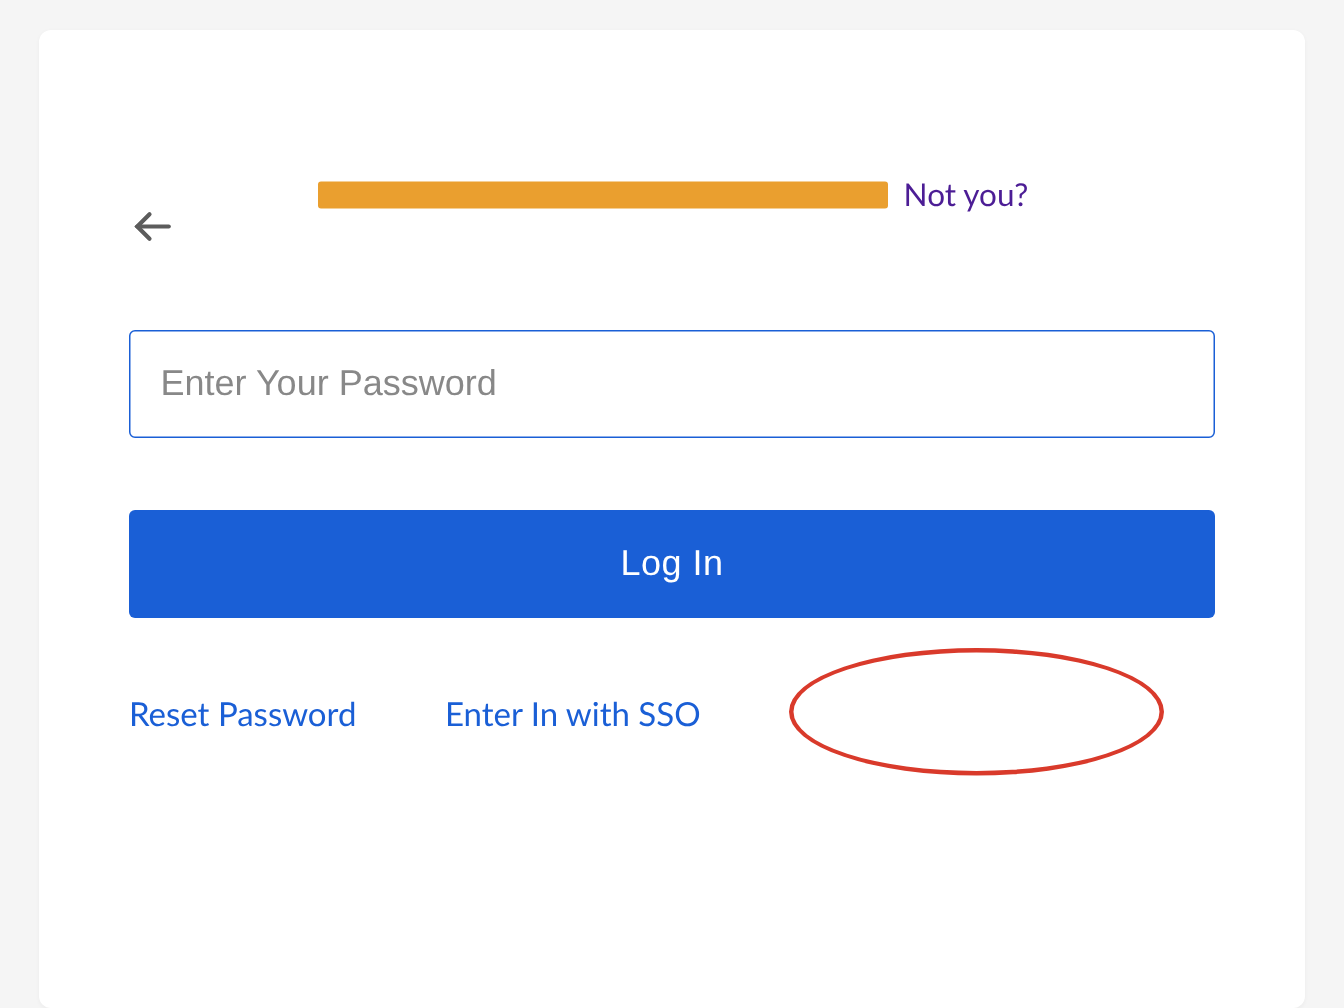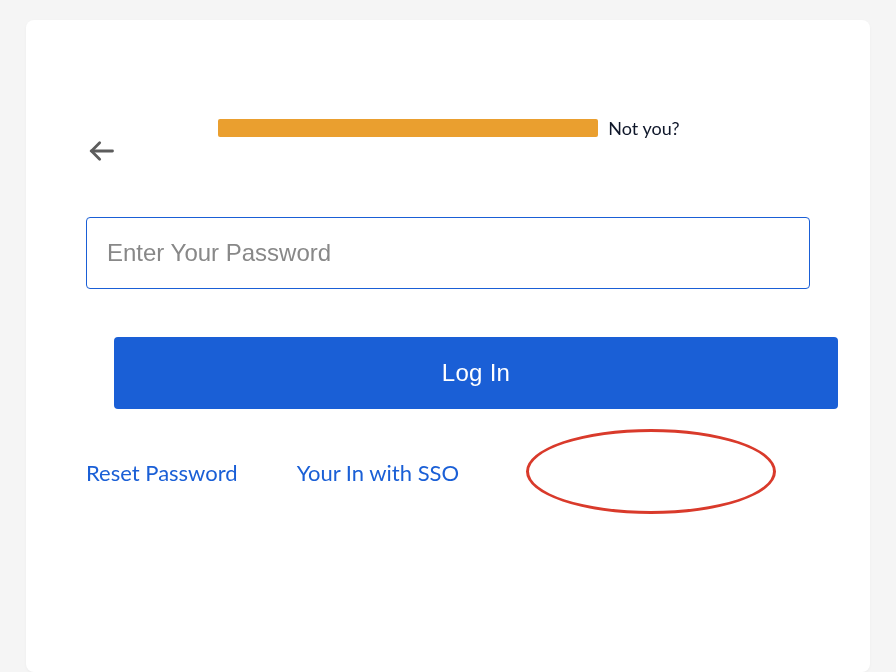--- a/index.html
+++ b/index.html
@@ -48,24 +48,24 @@
     .signing-in-as { color: #6b7280; }
     .redaction {
       display: inline-block;
       width: 380px;
       height: 18px;
       background: #ea9f2f;
       border-radius: 2px;
       margin: 0 2px;
     }
     .not-you-link {
-      color: #0f172a;
+      color: #4c1d95;
       text-decoration: none;
       cursor: pointer;
-      font-size: 18px;
+      font-size: 21px;
     }
     .form-area { margin-top: 78px; }
     .field-label {
       font-size: 22px;
       font-weight: 600;
       color: #4b5563;
       margin-bottom: 13px;
       display: block;
     }
     .password-input {
@@ -83,21 +83,20 @@
       width: 100%;
       height: 72px;
       background: #1a5fd6;
       color: #ffffff;
       border: none;
       border-radius: 4px;
       font-size: 24px;
       letter-spacing: 0.3px;
       cursor: pointer;
       margin-top: 48px;
-      margin-left: 28px;
     }
     .bottom-links {
       margin-top: 50px;
       display: flex;
       gap: 59px;
       font-size: 22px;
       position: relative;
     }
     .link {
       color: #1a5fd6;
@@ -132,18 +131,18 @@
     <span class="redaction"></span>
     <a class="not-you-link">Not you?</a>
   </div>
 
   <div class="form-area">
     <input type="password" class="password-input" placeholder="Enter Your Password" style="">
     <button class="login-button">Log In</button>
 
     <div class="bottom-links">
       <a class="link">Reset Password</a>
-      <a class="link">Your In with SSO</a>
+      <a class="link">Enter In with SSO</a>
       <div class="sso-highlight"></div>
     </div>
   </div>
 
 </div>
 
 </body></html>

